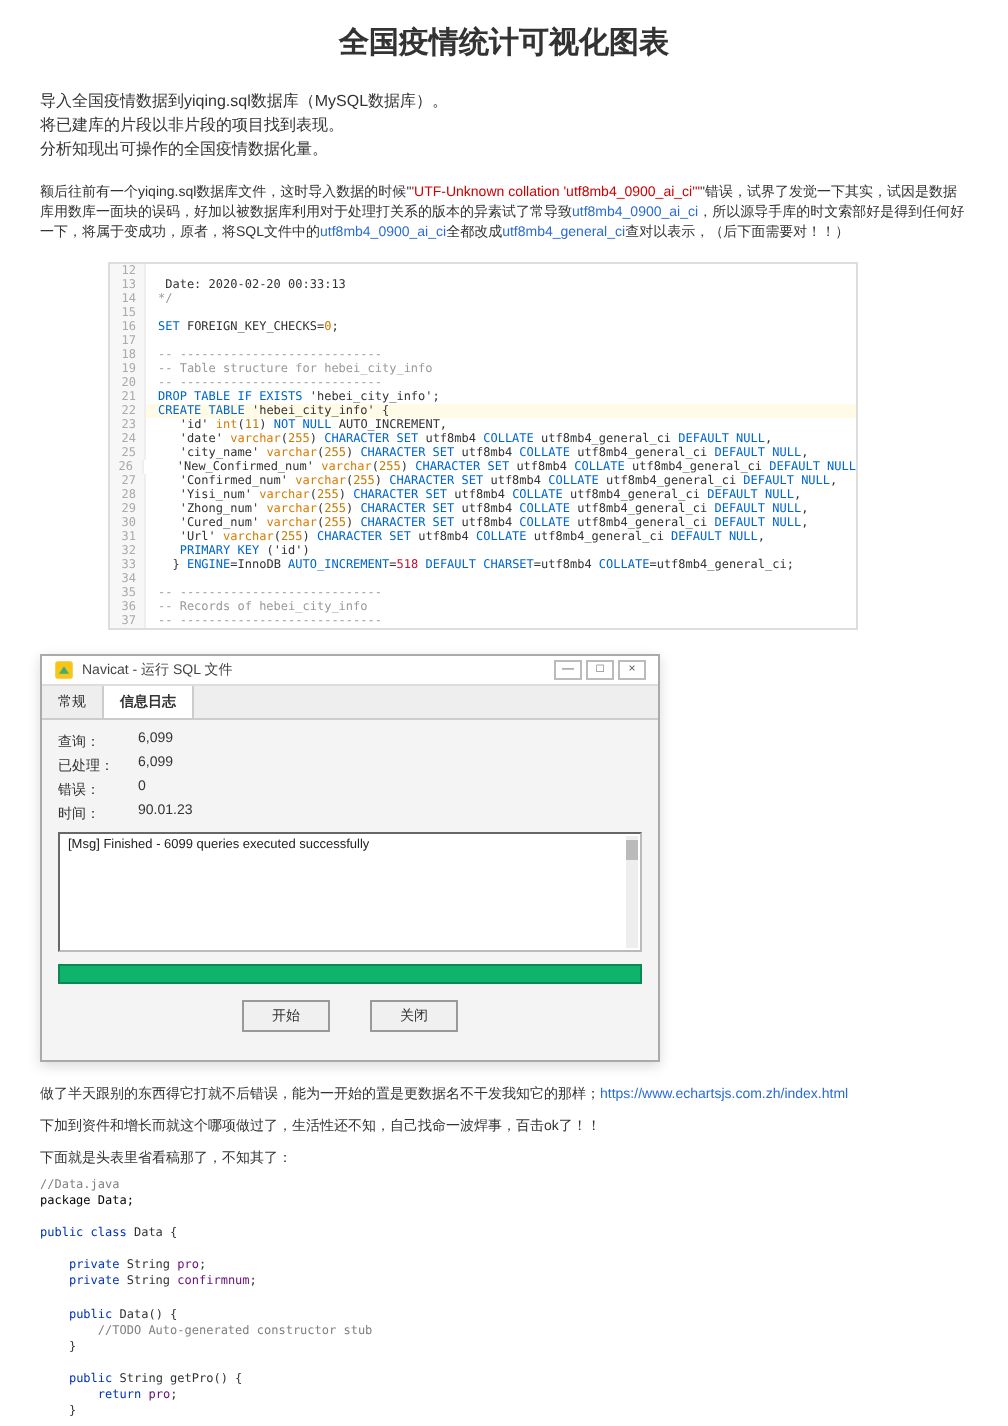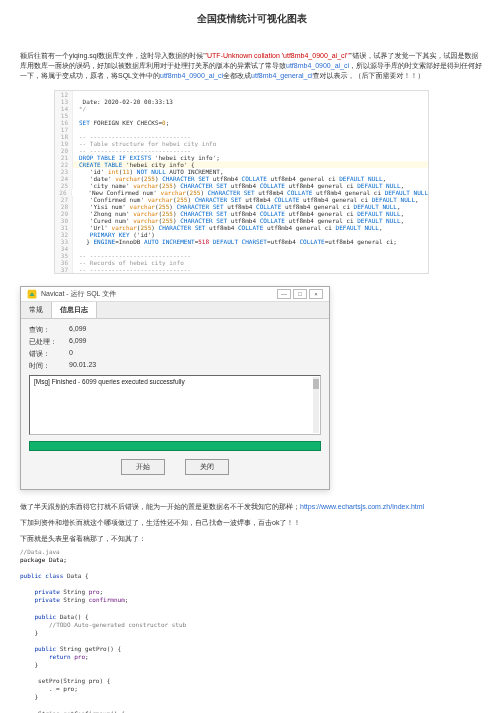--- a/index.html
+++ b/index.html
@@ -4,21 +4,21 @@
 <style>
   * { margin: 0; padding: 0; box-sizing: border-box; }
   body {
     font-family: "Microsoft YaHei", SimSun, sans-serif;
     font-size: 10px;
     background: #fff;
     width: 504px;
     padding: 12px 20px;
     color: #333;
   }
-  .title { text-align: center; font-size: 10px; font-weight: bold; margin-bottom: 14px; }
+  .title { text-align: center; font-size: 15px; font-weight: bold; margin-bottom: 14px; }
   .para { font-size: 8px; line-height: 1.5; color: #333; }
   .para-small { font-size: 7px; line-height: 1.4; }
 
   
   .code-editor {
     margin: 10px 0 10px 34px;
     border: 1px solid #ddd;
     background: #fff;
     font-family: Consolas, Monaco, monospace;
     font-size: 6px;
@@ -115,20 +115,23 @@
 </head>
 <body>
 
 
 
 
 <h2 class="title">全国疫情统计可视化图表</h2>
 
 
 <div class="para">
+  <div>导入全国疫情数据到yiqing.sql数据库（MySQL数据库）。</div>
+  <div>将已建库的片段以非片段的项目找到表现。</div>
+  <div>分析知现出可操作的全国疫情数据化量。</div>
 </div>
 
 <br>
 
 
 <div class="para para-small">
   <span>额后往前有一个yiqing.sql数据库文件，这时导入数据的时候</span>"<span style="color:#c00;">'UTF-Unknown collation 'utf8mb4_0900_ai_ci'"</span>"<span>错误，试界了发觉一下其实，试因是数据库用数库一面块的误码，好加以被数据库利用对于处理打关系的版本的异素试了常导致</span><a class="link-blue">utf8mb4_0900_ai_ci</a><span>，所以源导手库的时文索部好是得到任何好一下，将属于变成功，原者，将SQL文件中的</span><a class="link-blue">utf8mb4_0900_ai_ci</a><span>全都改成</span><a class="link-blue">utf8mb4_general_ci</a><span>查对以表示，（后下面需要对！！）</span>
 </div>
 
 

